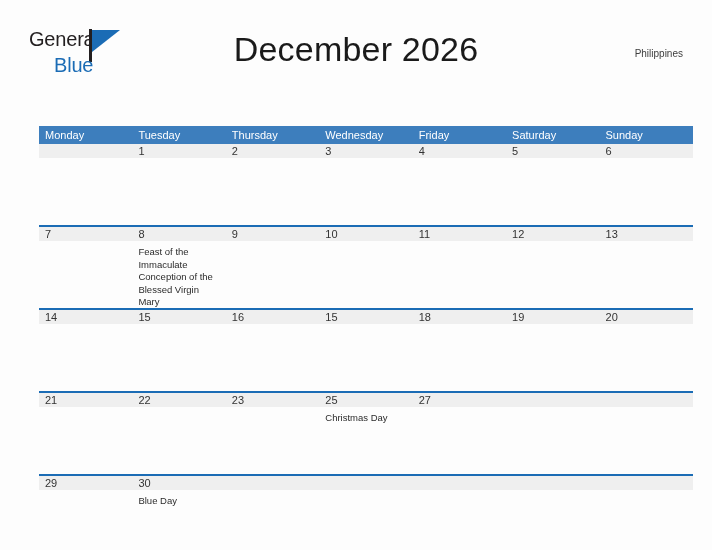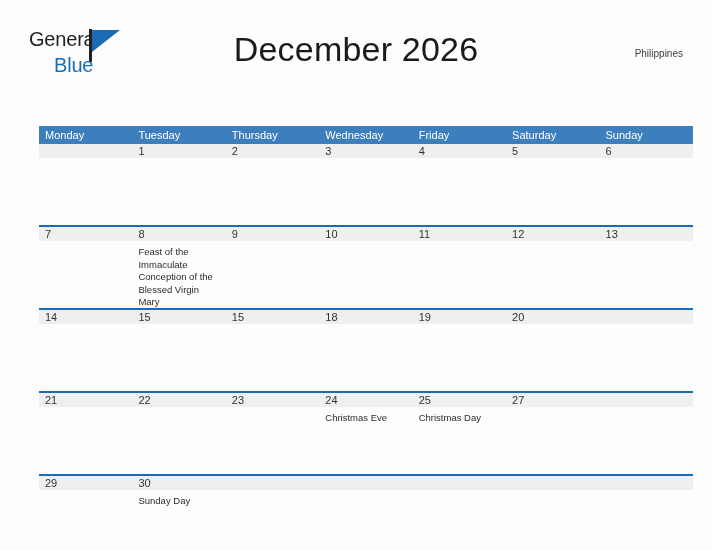--- a/index.html
+++ b/index.html
@@ -288,20 +288,24 @@
           <div class="week-cells">
             <div class="day-cell">
               <div class="day-number">14</div>
               <div class="day-events"></div>
             </div>
             <div class="day-cell">
               <div class="day-number">15</div>
               <div class="day-events"></div>
             </div>
             <div class="day-cell">
+              <div class="day-number">16</div>
+              <div class="day-events"></div>
+            </div>
+            <div class="day-cell">
               <div class="day-number">15</div>
               <div class="day-events"></div>
             </div>
             <div class="day-cell">
               <div class="day-number">18</div>
               <div class="day-events"></div>
             </div>
             <div class="day-cell">
               <div class="day-number">19</div>
               <div class="day-events"></div>
@@ -319,26 +323,20 @@
               <div class="day-number">21</div>
               <div class="day-events"></div>
             </div>
             <div class="day-cell">
               <div class="day-number">22</div>
               <div class="day-events"></div>
             </div>
             <div class="day-cell">
               <div class="day-number">23</div>
               <div class="day-events"></div>
-            </div>
-            <div class="day-cell">
-              <div class="day-number">24</div>
-              <div class="day-events">
-                <div class="day-event">Christmas Eve</div>
-              </div>
             </div>
             <div class="day-cell">
               <div class="day-number">25</div>
               <div class="day-events">
                 <div class="day-event">Christmas Day</div>
               </div>
             </div>
             <div class="day-cell">
               <div class="day-number">27</div>
               <div class="day-events"></div>
@@ -348,21 +346,21 @@
         <div class="week-row">
           <div class="week-band"></div>
           <div class="week-cells">
             <div class="day-cell">
               <div class="day-number">29</div>
               <div class="day-events"></div>
             </div>
             <div class="day-cell">
               <div class="day-number">30</div>
               <div class="day-events">
-                <div class="day-event">Sunday Day</div>
+                <div class="day-event">Blue Day</div>
               </div>
             </div>
             <div class="day-cell">
               <div class="day-number"></div>
               <div class="day-events"></div>
             </div>
             <div class="day-cell">
               <div class="day-number"></div>
               <div class="day-events"></div>
             </div>

